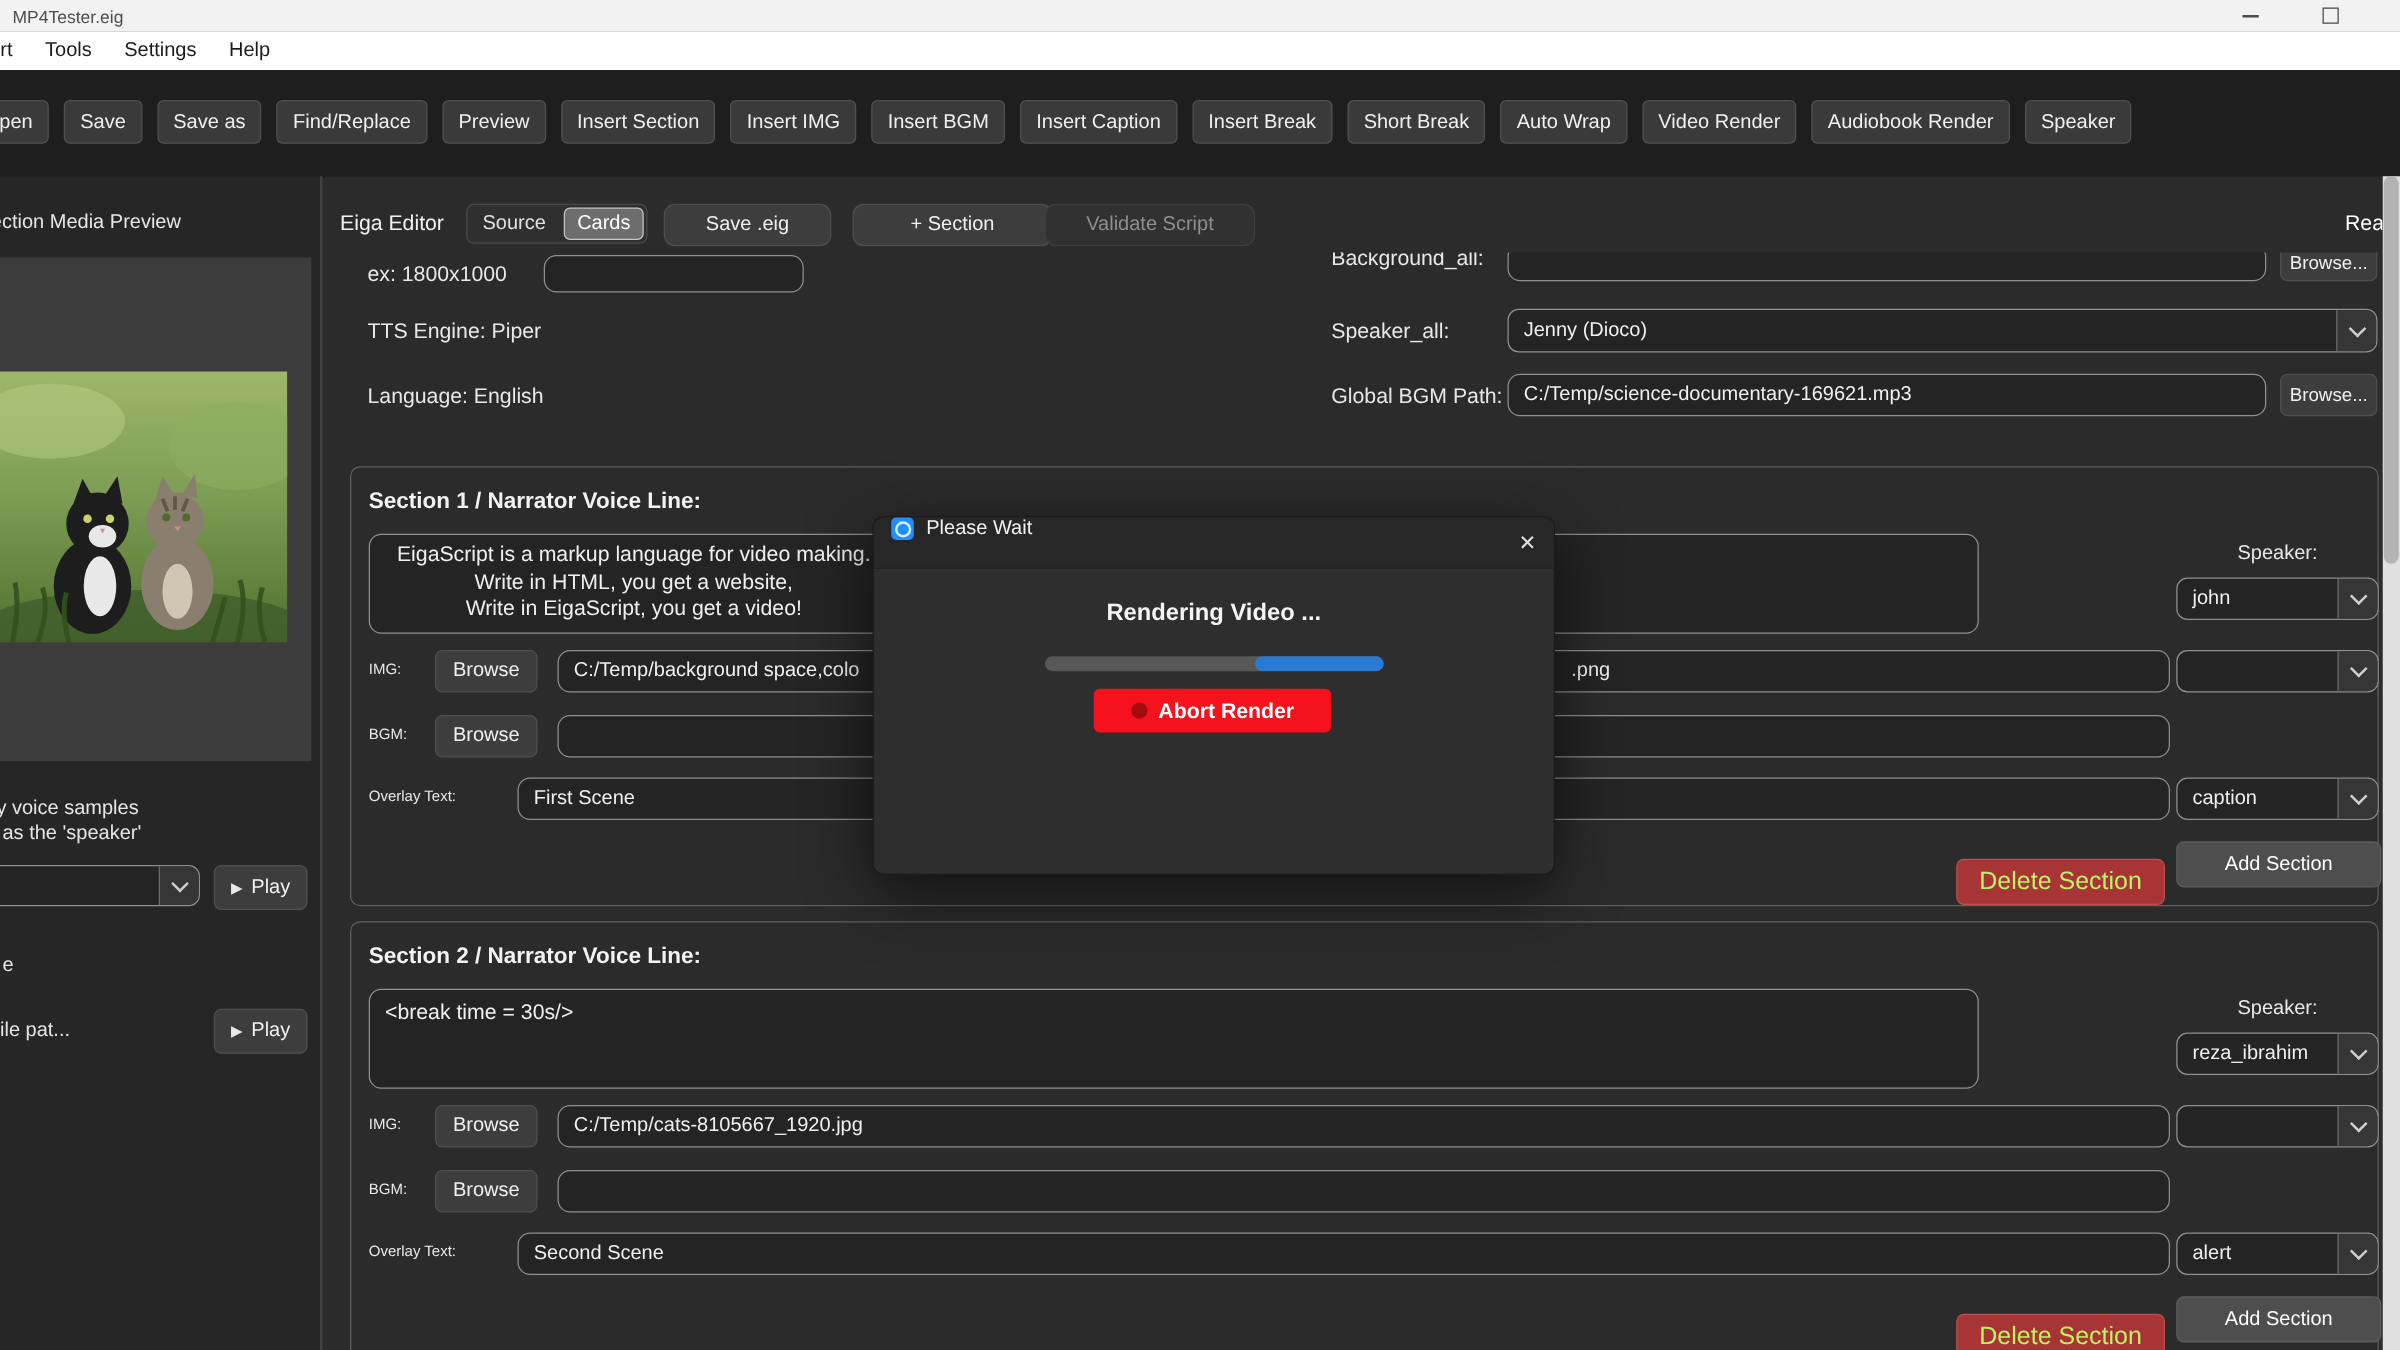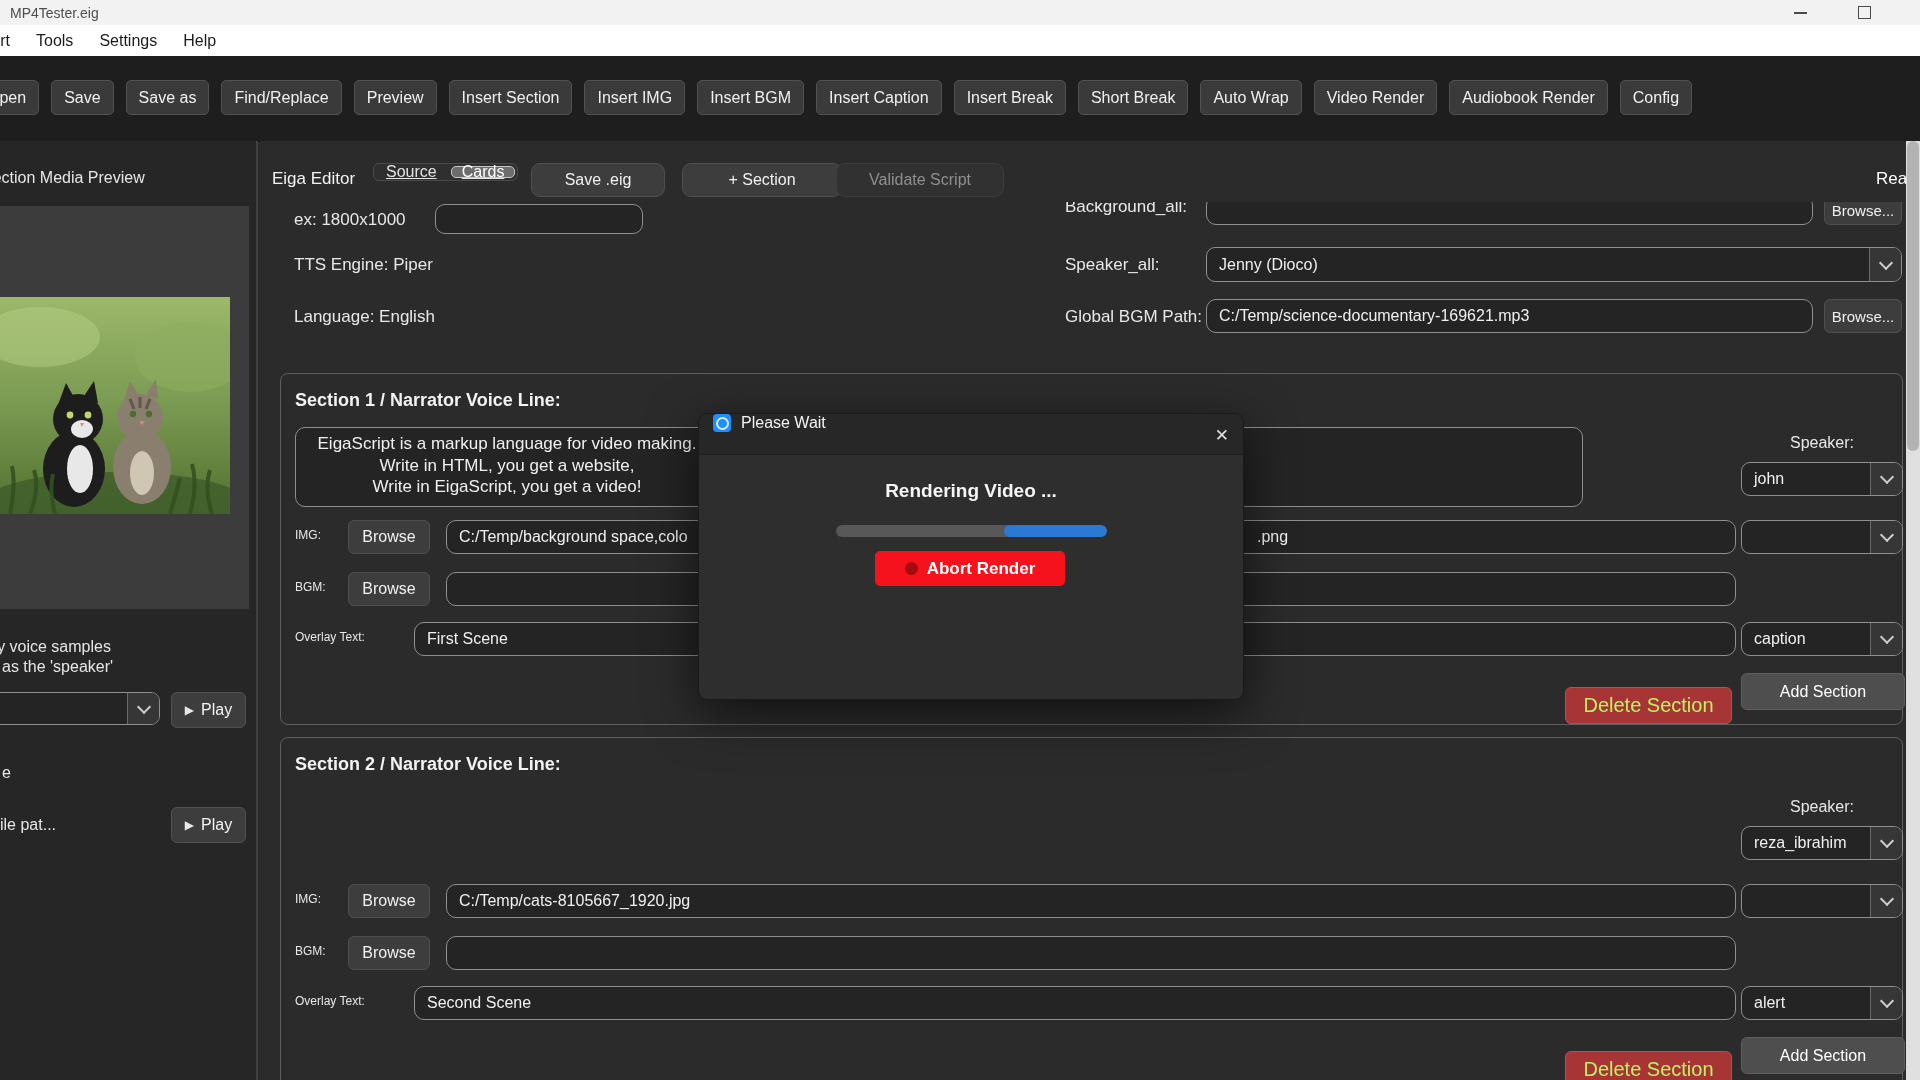--- a/index.html
+++ b/index.html
@@ -49,22 +49,22 @@
   .sb-play2{top:666px;}
   .play-ic{font-size:12px;color:#e8e8e8;}
 
   
   .scrollstrip{position:absolute;top:141px;right:0;width:14px;bottom:0;background:#e0e0e0;}
   .scrollthumb{position:absolute;top:0;left:1px;width:12px;height:310px;background:#b3b3b3;border-radius:6px;}
 
   
   .main{position:absolute;top:141px;left:260px;right:14px;bottom:0;background:#2b2b2b;overflow:hidden;}
   .ed-title{position:absolute;top:28px;left:12px;font-size:17px;color:#f2f2f2;}
-  .tabs{position:absolute;top:22px;left:113px;height:18px;display:flex;align-items:stretch;
-    border:1px solid #4a4a4a;border-radius:6px;background:#2f2f2f;box-sizing:border-box;text-decoration:underline;}
+  .tabs{position:absolute;top:22px;left:113px;height:32px;display:flex;align-items:stretch;
+    border:1px solid #4a4a4a;border-radius:6px;background:#2f2f2f;box-sizing:border-box;}
   .tab{padding:0 12px;display:flex;align-items:center;font-size:16px;color:#e2e2e2;}
   .tab.active{background:#6d6d6d;border:1px solid #c8c8c8;border-radius:5px;margin:2px;padding:0 10px;color:#ffffff;}
   .mbtn{position:absolute;background:#3d3d3d;border:1px solid #4f4f4f;color:#f0f0f0;font-size:16px;
     display:flex;align-items:center;justify-content:center;box-sizing:border-box;}
   .btn-save-eig{top:22px;left:271px;width:134px;height:34px;border-radius:9px;}
   .btn-add-top{top:22px;left:422px;width:160px;height:34px;border-radius:9px;}
   .btn-validate{top:22px;left:576px;width:168px;height:34px;border-radius:9px;background:#313131;border-color:#3d3d3d;color:#8f8f8f;}
   .status{position:absolute;top:28px;left:1616px;font-size:17px;color:#ffffff;white-space:nowrap;}
 
   .flabel{position:absolute;font-size:17px;color:#e8e8e8;white-space:nowrap;}
@@ -169,21 +169,21 @@
     <div class="tbtn">Preview</div>
     <div class="tbtn">Insert Section</div>
     <div class="tbtn">Insert IMG</div>
     <div class="tbtn">Insert BGM</div>
     <div class="tbtn">Insert Caption</div>
     <div class="tbtn">Insert Break</div>
     <div class="tbtn">Short Break</div>
     <div class="tbtn">Auto Wrap</div>
     <div class="tbtn">Video Render</div>
     <div class="tbtn">Audiobook Render</div>
-    <div class="tbtn">Config</div>
+    <div class="tbtn">Speaker</div>
   </div>
 </div>
 
 <div class="sidebar">
   <div class="sb-title">Section Media Preview</div>
   <div class="sb-panel"></div>
   <div class="sb-photo">
     <svg width="230" height="217" viewBox="0 0 230 217" xmlns="http://www.w3.org/2000/svg">
       <defs>
         <linearGradient id="g1" x1="0" y1="0" x2="0" y2="1">
@@ -313,20 +313,23 @@
       <div class="schev">
           <span class="chev-ic"></span>
         </div>
     </div>
     <div class="c-delete">Delete Section</div>
     <div class="c-add">Add Section</div>
   </div>
 
   <div class="card card2">
     <div class="c-title">Section 2 / Narrator Voice Line:</div>
+    <div class="c-textarea">
+      <div class="c-text left-text">&lt;break time = 30s/&gt;</div>
+    </div>
     <div class="c-speaker-label">Speaker:</div>
     <div class="fselect c-speaker-select">
       <div class="sval">reza_ibrahim</div>
       <div class="schev">
           <span class="chev-ic"></span>
         </div>
     </div>
     <div class="c-row-label c-img-label">IMG:</div>
     <div class="mbtn c-browse c-img-browse">Browse</div>
     <div class="finput c-img-input">C:/Temp/cats-8105667_1920.jpg</div>

